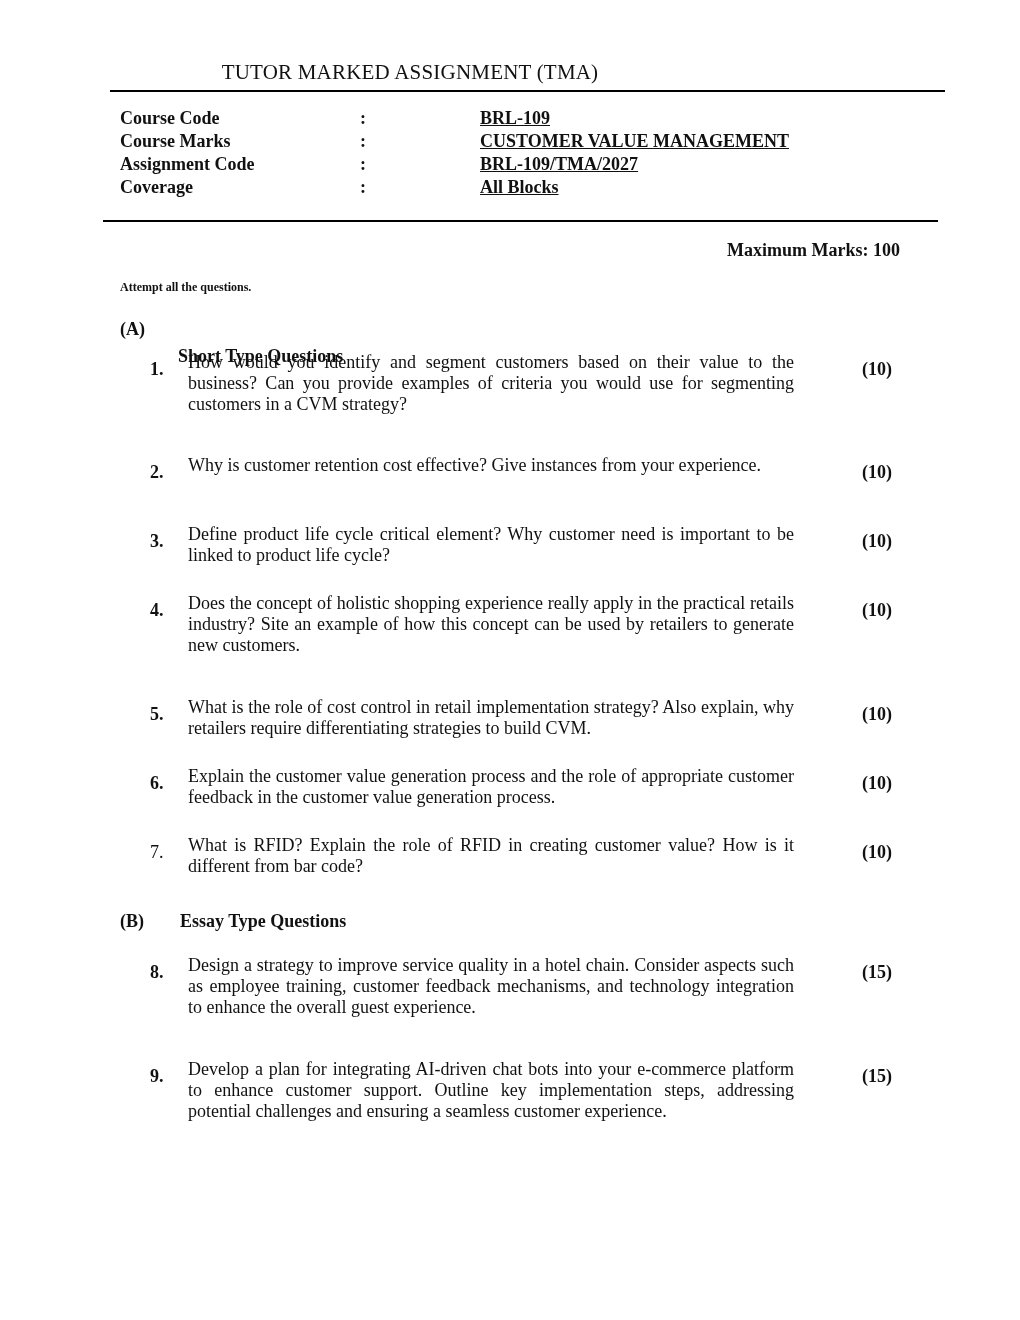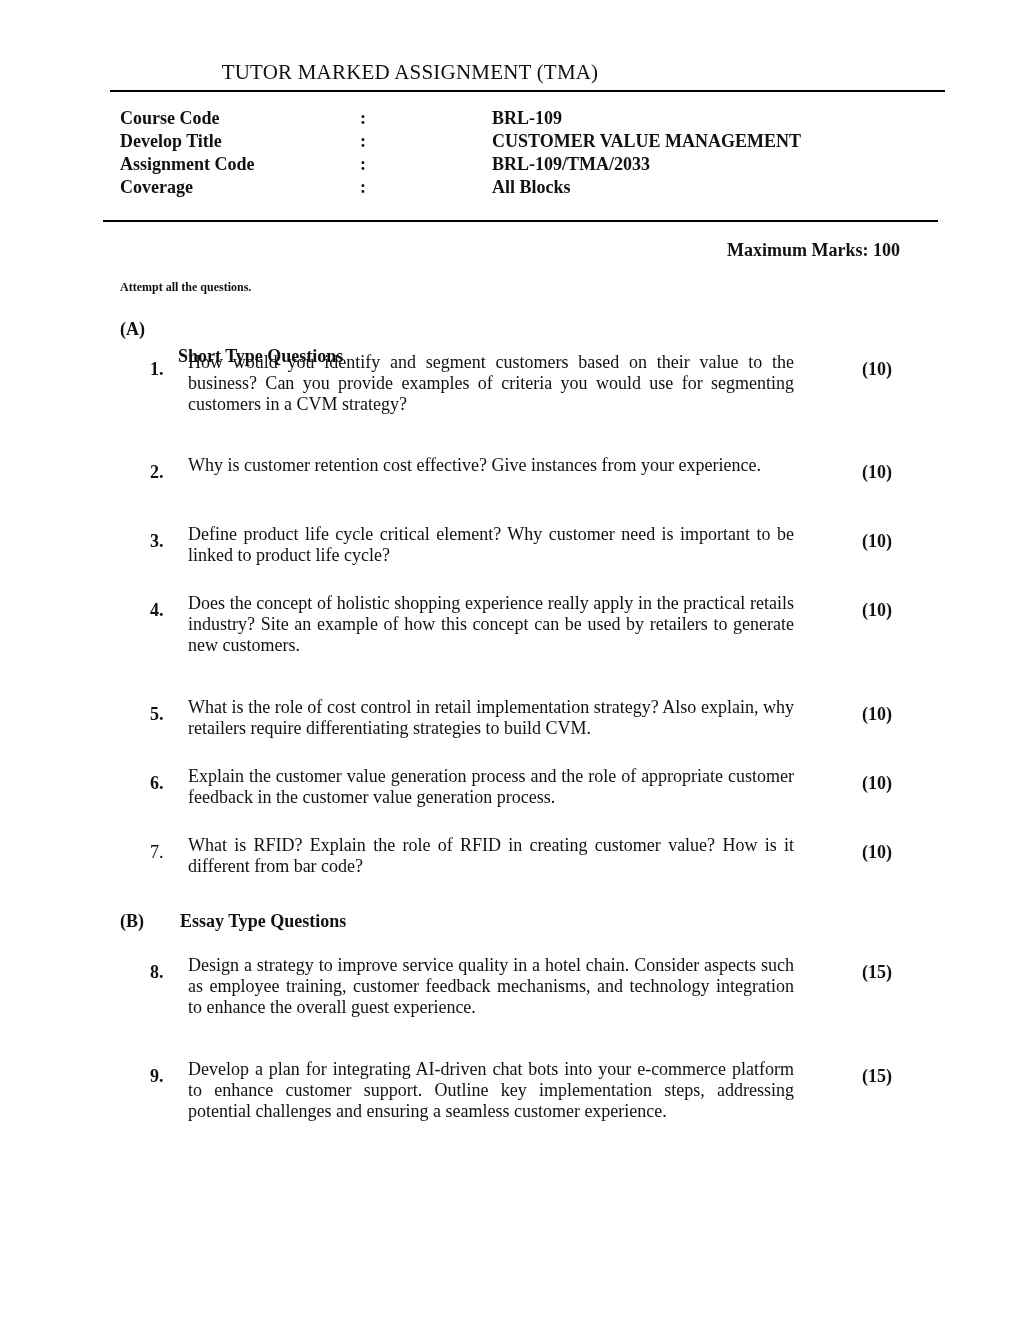--- a/index.html
+++ b/index.html
@@ -12,21 +12,21 @@
   .title {
     left: 0; width: 820px; top: 60px; text-align: center;
     font-size: 21px; letter-spacing: 0.2px;
   }
   .rule { background: #000; height: 2px; }
   .rule-top { left: 110px; top: 90px; width: 835px; }
   .rule-bottom { left: 103px; top: 220px; width: 835px; }
   .meta-row { position: absolute; left: 0; height: 23px; font-weight: bold; font-size: 18px; }
   .meta-label { position: absolute; left: 120px; white-space: nowrap; }
   .meta-colon { position: absolute; left: 360px; }
-  .meta-value { position: absolute; left: 492px; white-space: nowrap; }
+  .meta-value { position: absolute; left: 480px; white-space: nowrap; text-decoration: underline; }
   .maxmarks { right: 120px; top: 240px; font-size: 18px; font-weight: bold; }
   .instr { left: 120px; top: 280px; font-size: 12px; font-weight: bold; }
   .section { position: absolute; left: 120px; font-size: 18px; font-weight: bold; }
   .section .label { position: absolute; left: 0; }
   .section .heading { position: absolute; white-space: nowrap; }
   .q { position: absolute; left: 0; width: 1020px; font-size: 18px; }
   .q .num { position: absolute; left: 150px; width: 30px; font-weight: bold; }
   .q .num.light { font-weight: normal; }
   .q .text {
     position: absolute; left: 188px; width: 606px;
@@ -41,28 +41,28 @@
 <div class="abs title">TUTOR MARKED ASSIGNMENT (TMA)</div>
 <div class="abs rule rule-top"></div>
 
 <div>
   <div class="meta-row" style="top:108px;">
     <span class="meta-label">Course Code</span>
     <span class="meta-colon">:</span>
     <span class="meta-value">BRL-109</span>
   </div>
   <div class="meta-row" style="top:131px;">
-    <span class="meta-label">Develop Title</span>
+    <span class="meta-label">Course Marks</span>
     <span class="meta-colon">:</span>
     <span class="meta-value">CUSTOMER VALUE MANAGEMENT</span>
   </div>
   <div class="meta-row" style="top:154px;">
     <span class="meta-label">Assignment Code</span>
     <span class="meta-colon">:</span>
-    <span class="meta-value">BRL-109/TMA/2033</span>
+    <span class="meta-value">BRL-109/TMA/2027</span>
   </div>
   <div class="meta-row" style="top:177px;">
     <span class="meta-label">Coverage</span>
     <span class="meta-colon">:</span>
     <span class="meta-value">All Blocks</span>
   </div>
 </div>
 
 <div class="abs rule rule-bottom"></div>
 

